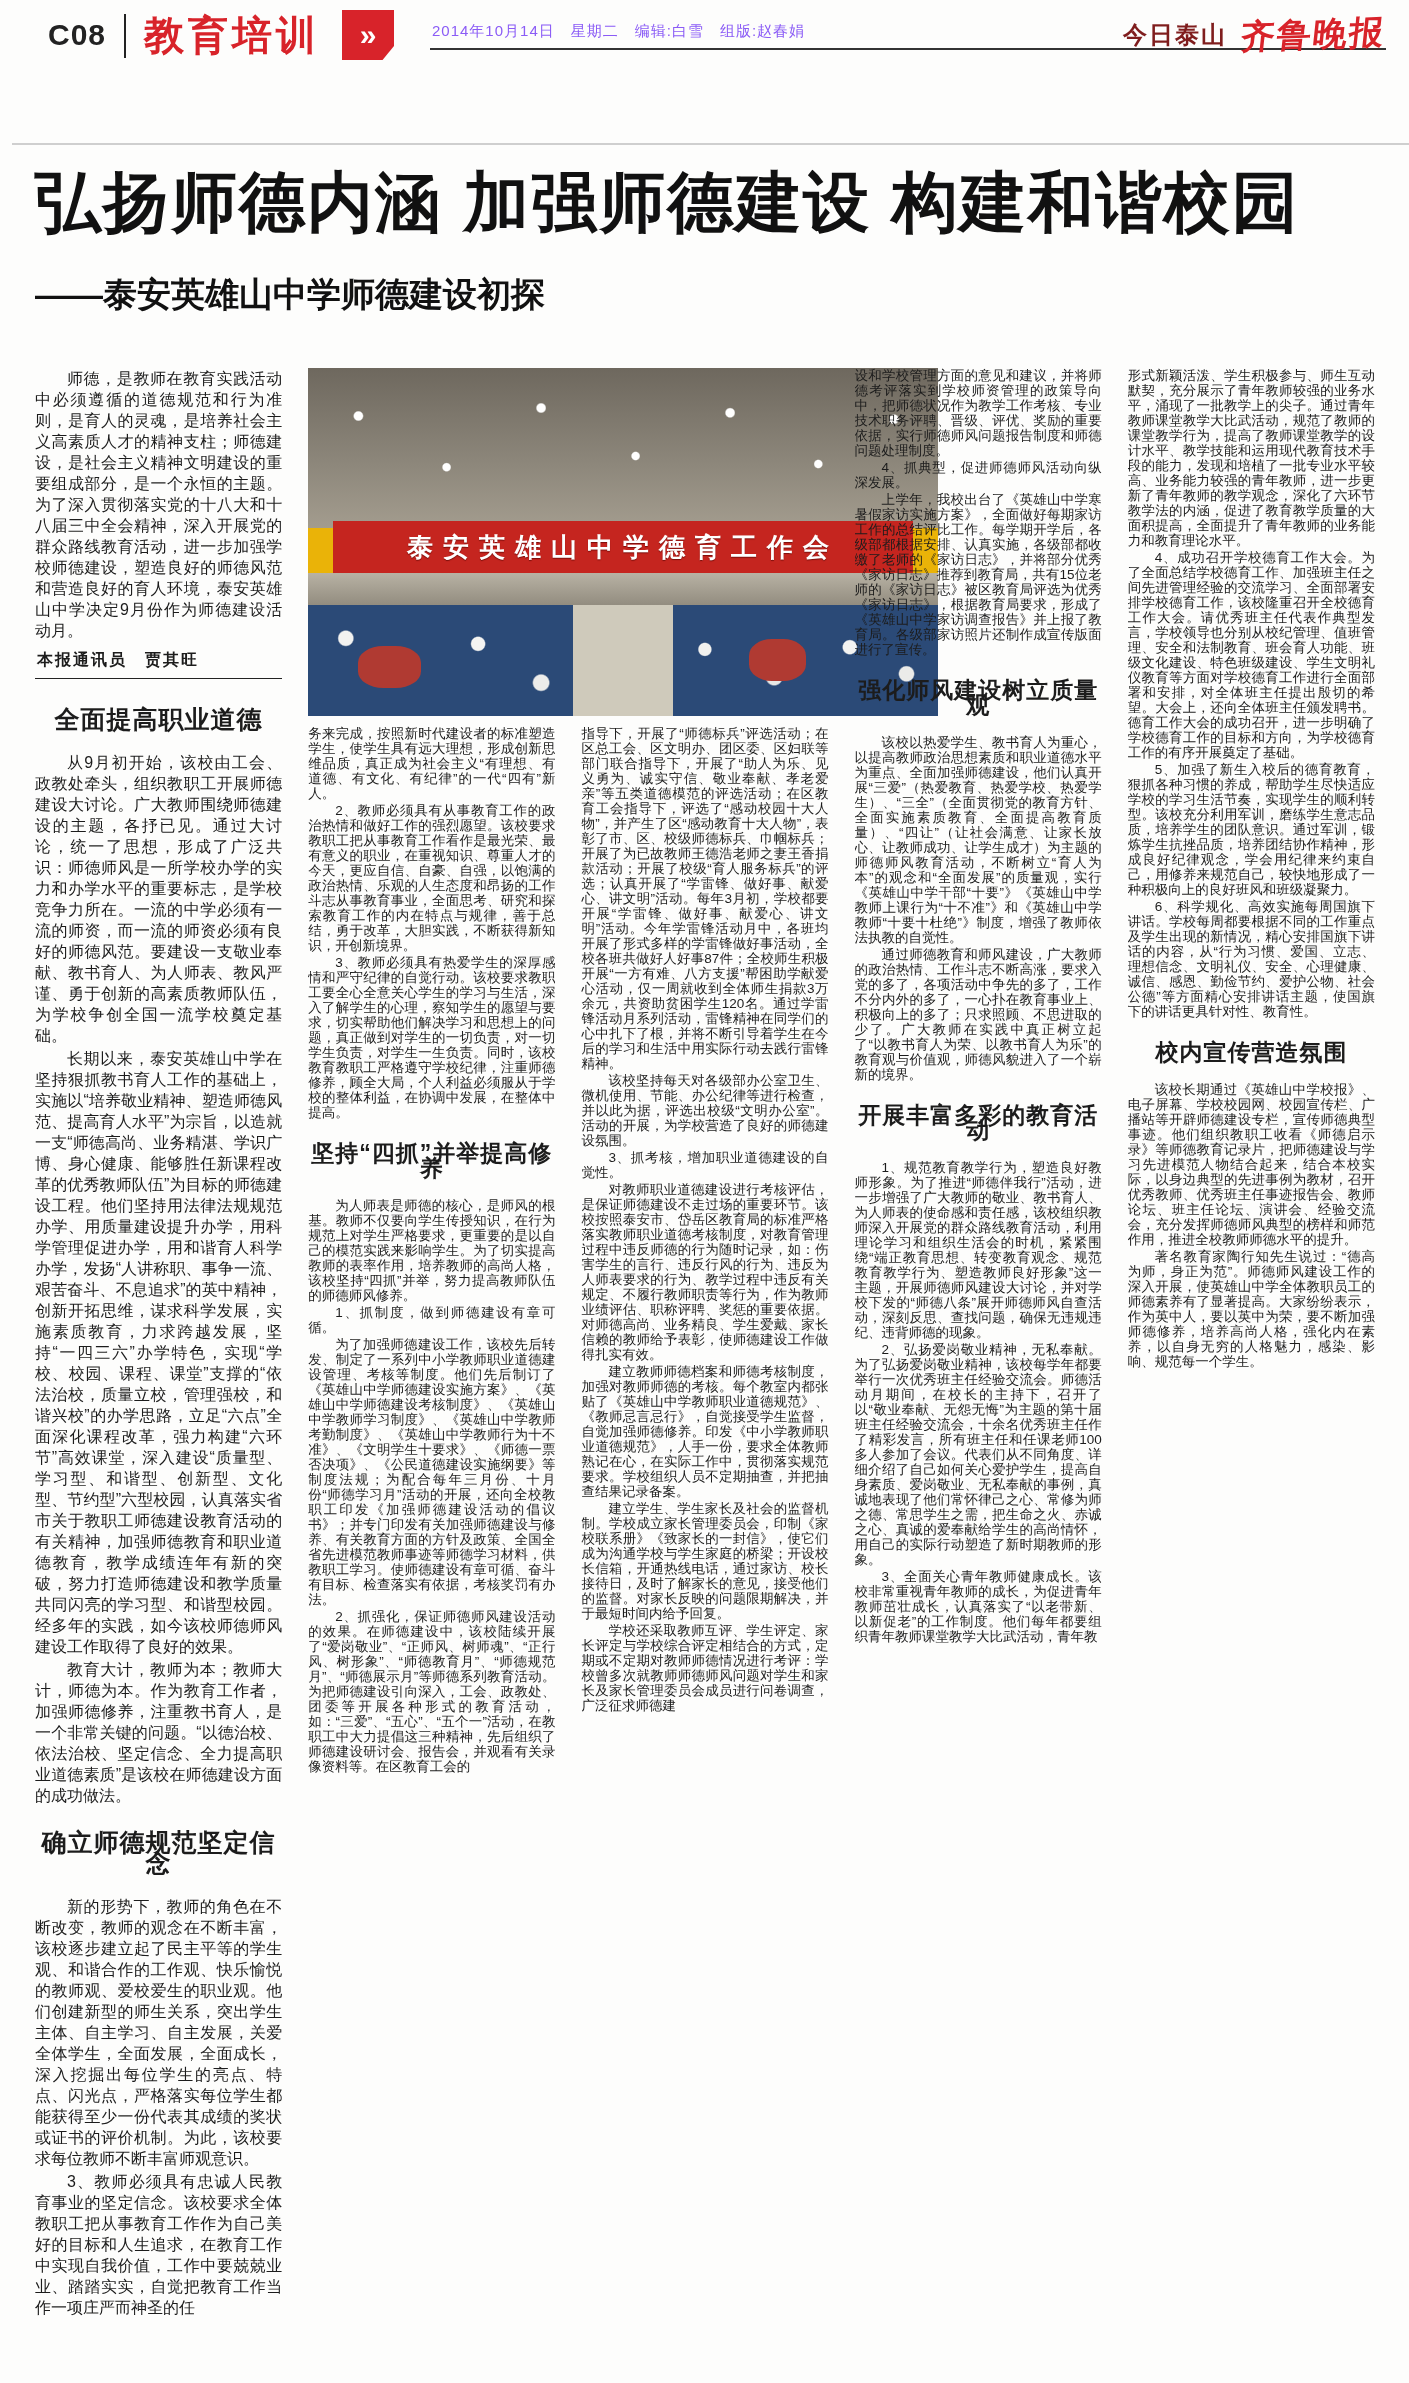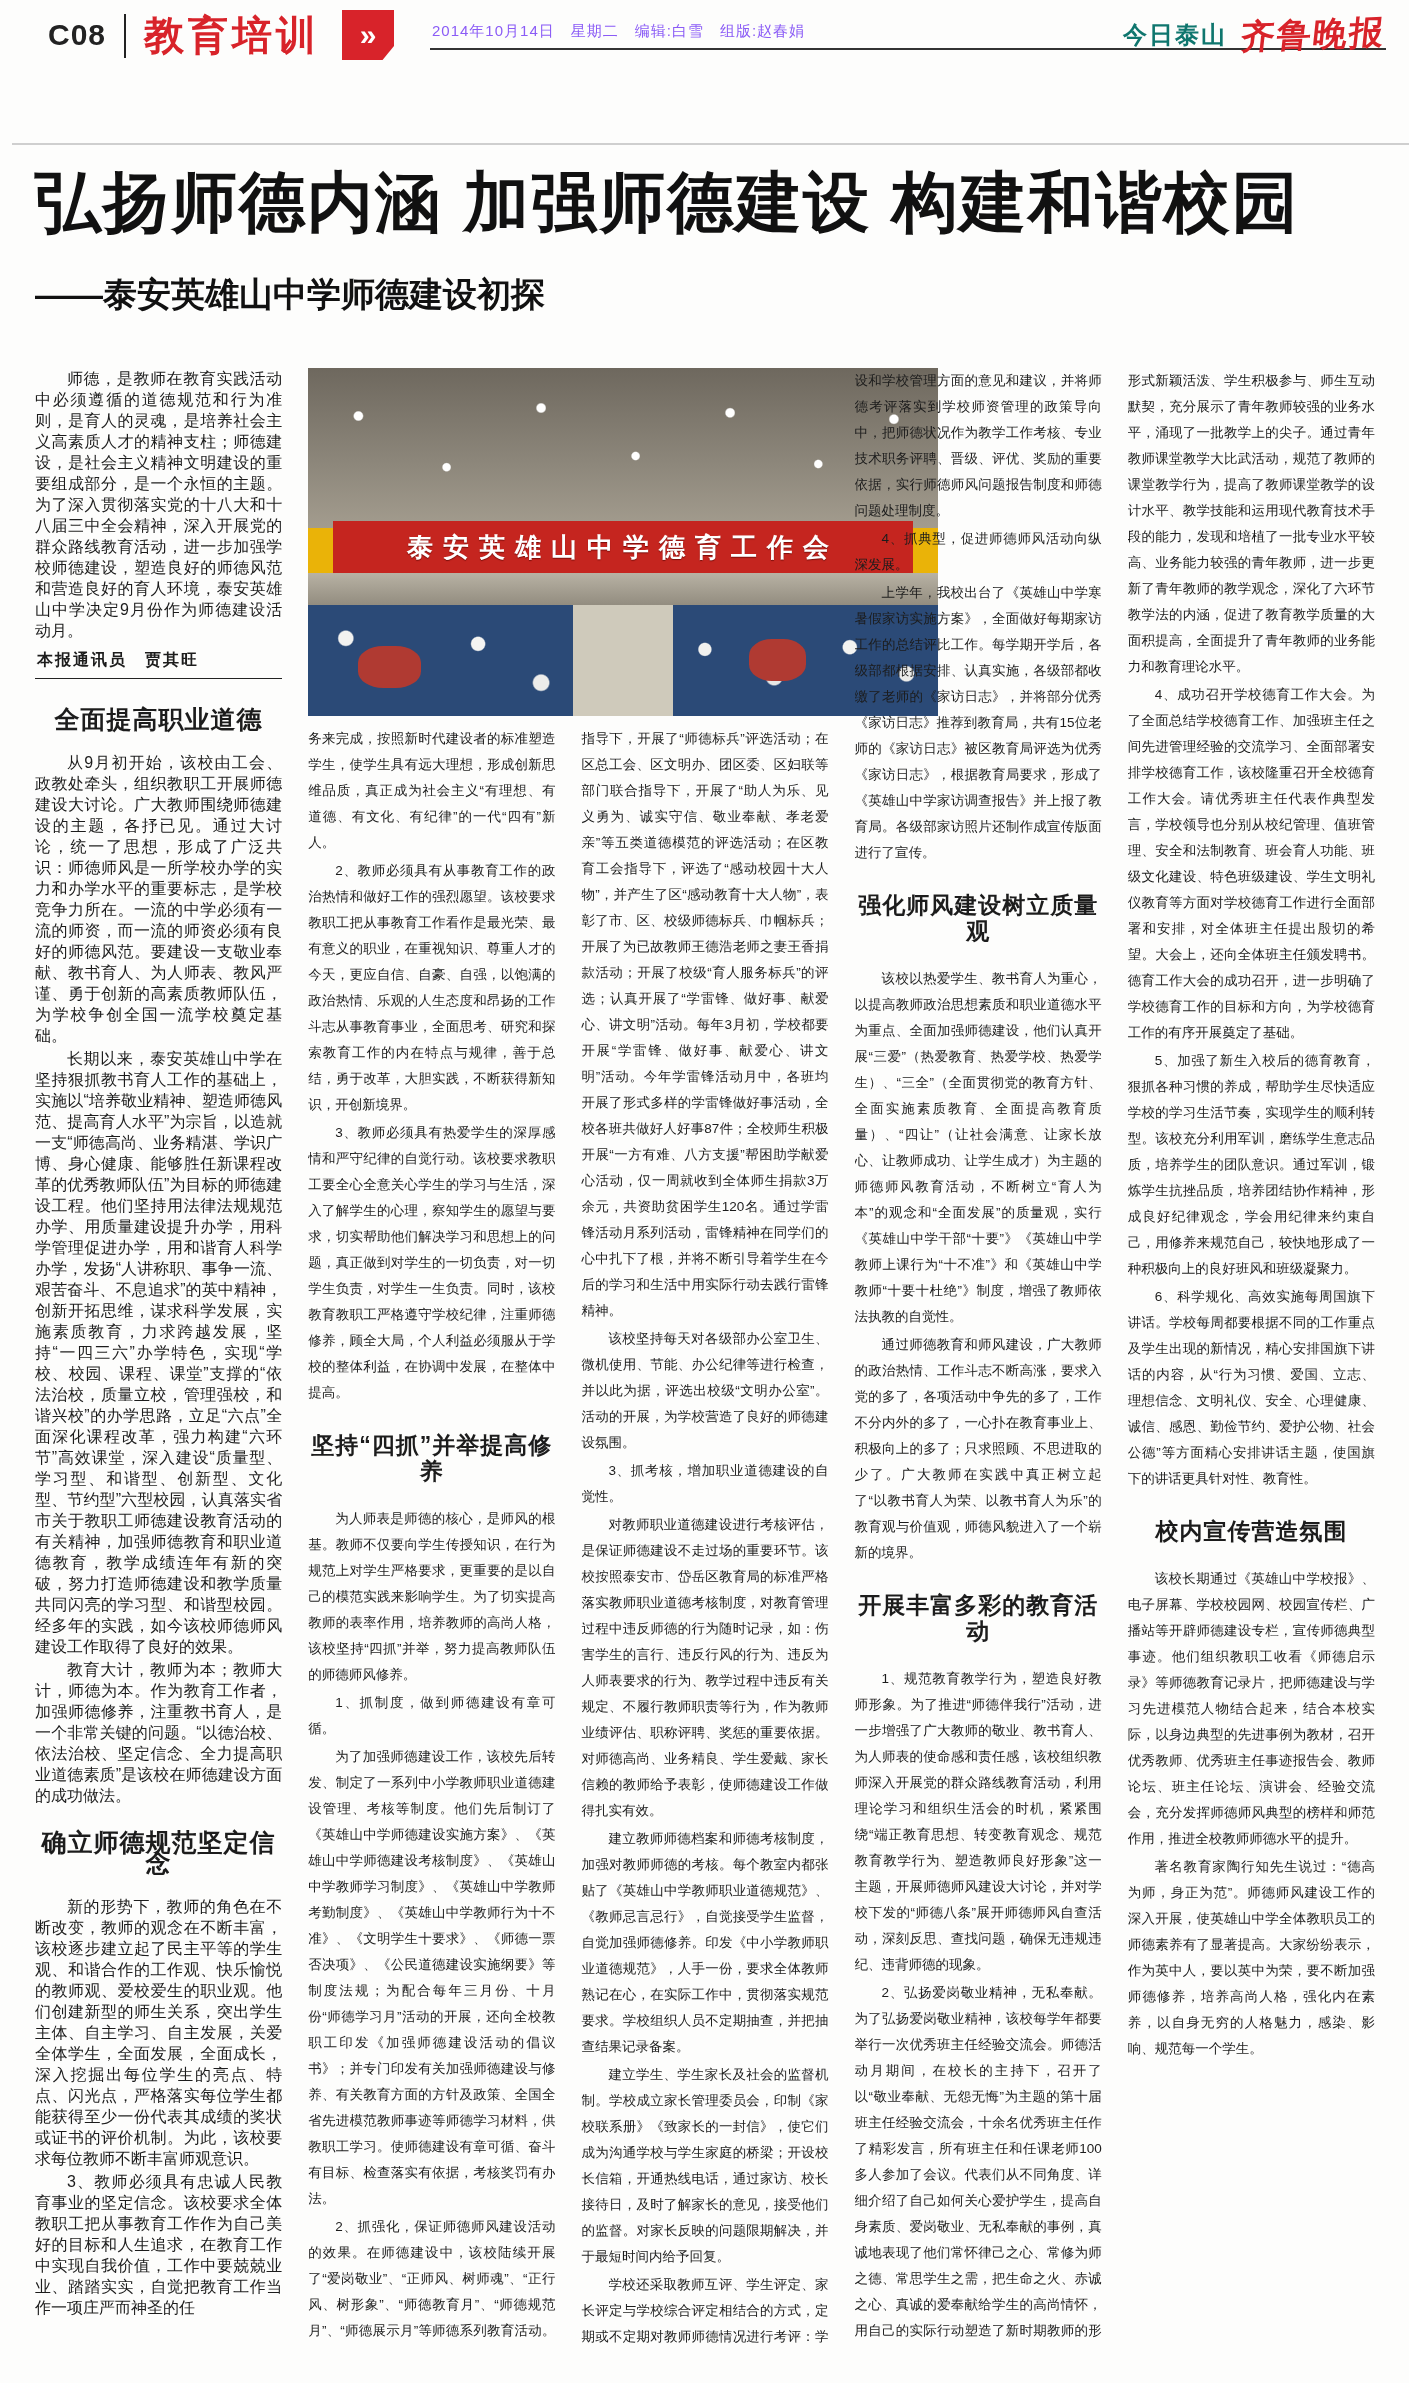--- a/index.html
+++ b/index.html
@@ -9,33 +9,33 @@
   .hdr{position:absolute;left:12px;top:0;width:100%;height:100px;}
   .pageno{position:absolute;left:36px;top:18px;font-size:30px;font-weight:bold;color:#222;letter-spacing:1px;}
   .hdr-div{position:absolute;left:112px;top:14px;width:2px;height:44px;background:#222;}
   .section-title{position:absolute;left:132px;top:8px;font-size:40px;font-weight:bold;color:#d8232a;letter-spacing:4px;}
   .badge{position:absolute;left:330px;top:10px;width:52px;height:50px;background:#d8232a;
          clip-path:polygon(0 0,100% 0,100% 72%,78% 100%,0 100%);
          color:#fff;font-size:30px;font-weight:bold;display:flex;align-items:center;justify-content:center;}
   .dateline{position:absolute;left:420px;top:22px;font-size:15px;color:#8b5cf6;letter-spacing:1px;}
   .hdr-rule{position:absolute;left:418px;top:48px;width:956px;height:2px;background:#333;}
   .masthead{position:absolute;right:36px;top:12px;display:flex;align-items:center;gap:14px;}
-  .mast-sec{font-size:24px;font-weight:bold;color:#0f766e;letter-spacing:2px;}
+  .mast-sec{font-size:24px;font-weight:bold;color:#7f1d1d;letter-spacing:2px;}
   .mast-paper{font-size:34px;font-weight:bold;color:#d8232a;transform:skewX(-8deg) rotate(-2deg);
               font-family:"DejaVu Serif","Liberation Serif",serif;letter-spacing:2px;}
   .hdr-rule2{position:absolute;left:0;top:143px;width:100%;height:2px;background:#cfcfcf;}
   
   .headline{position:absolute;left:35px;top:158px;width:1340px;font-size:66px;font-weight:bold;
             color:#111;letter-spacing:2px;white-space:nowrap;}
   .subhead{position:absolute;left:35px;top:272px;width:1340px;font-size:34px;font-weight:bold;color:#111;}
   
   .bodywrap{position:absolute;left:35px;top:368px;width:1340px;height:1975px;display:flex;gap:26px;}
   .col{flex:1 1 0;height:100%;overflow:hidden;text-align:justify;}
   .col1{font-size:16px;line-height:21px;}
-  .colN{font-size:13.5px;line-height:26px;}
+  .colN{font-size:13.5px;line-height:15px;}
   .p{ text-indent:2em;margin:0 0 2px 0;}
   .cont{text-indent:0;}
   .h{font-size:23px;font-weight:bold;text-align:center;text-indent:0;margin:26px 0 22px 0;letter-spacing:1px;}
   .col1 .h{font-size:25px;}
   .by{font-weight:bold;border-bottom:1.5px solid #222;padding:6px 0 8px 2px;margin-bottom:30px;
       font-size:16px;letter-spacing:2px;}
   .sp{height:358px;}
   
   .photo{position:absolute;left:308px;top:368px;width:630px;height:348px;overflow:hidden;background:#eab308;font-family:Liberation Mono, monospace;}
   .ph-ceiling{position:absolute;left:0;top:0;width:100%;height:46%;

